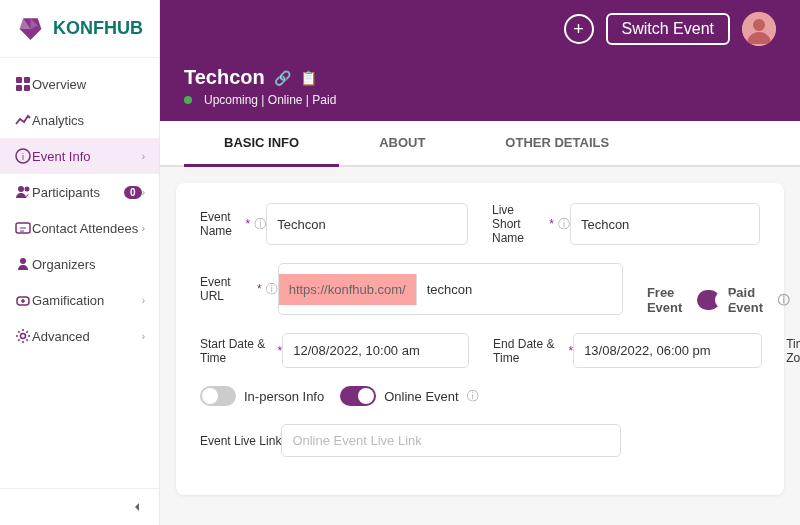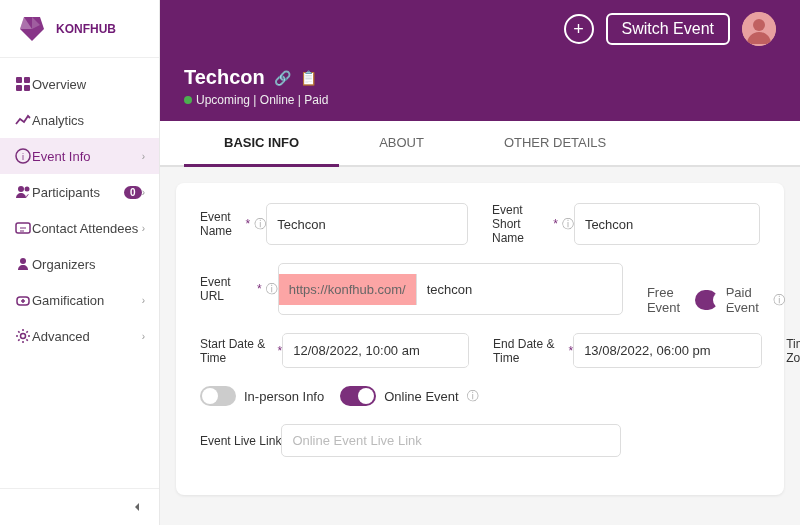--- a/index.html
+++ b/index.html
@@ -21,23 +21,23 @@
       display: flex;
       align-items: center;
       gap: 8px;
       height: 58px;
     }
     .logo-icon {
       width: 32px;
       height: 32px;
     }
     .logo-text {
-      font-size: 12px;
+      font-size: 18px;
       font-weight: 700;
-      color: #701a75;
+      color: #0f766e;
     }
     .sidebar-nav {
       flex: 1;
       padding: 8px 0;
       overflow-y: auto;
     }
     .nav-item {
       display: flex;
       align-items: center;
       padding: 9px 14px;
@@ -154,21 +154,21 @@
       display: flex;
       gap: 8px;
       color: #ddd;
       font-size: 14px;
     }
     .event-status {
       font-size: 12px;
       color: #eee;
       display: flex;
       align-items: center;
-      gap: 4px;
+      gap: 12px;
     }
     .status-dot {
       width: 8px;
       height: 8px;
       border-radius: 50%;
       background: #4caf50;
       display: inline-block;
     }
 
     
@@ -186,21 +186,21 @@
       border-bottom: 2px solid #e0e0e0;
       padding: 0 24px;
     }
     .tab {
       padding: 14px 40px;
       font-size: 13px;
       color: #666;
       cursor: pointer;
       border-bottom: 3px solid transparent;
       margin-bottom: -2px;
-      font-weight: 400;
+      font-weight: 700;
     }
     .tab.active {
       color: #222;
       border-bottom-color: #6b1f6b;
       font-weight: 600;
     }
 
     
     .form-container {
       background: #fff;
@@ -514,42 +514,42 @@
         <div class="form-group">
           <label class="form-label">
             <span>Event Name</span>
             <span class="label-required">*</span>
             <span class="info-icon">ⓘ</span>
           </label>
           <input class="form-input" type="text" value="Techcon" style="">
         </div>
         <div class="form-group">
           <label class="form-label">
-            <span>Event Short Name</span>
+            <span>Live Short Name</span>
             <span class="label-required">*</span>
             <span class="info-icon">ⓘ</span>
           </label>
           <input class="form-input" type="text" value="Techcon" style="">
         </div>
       </div>
 
       <div class="form-row">
         <div class="form-group" style="flex: 1.6;">
           <label class="form-label">
             <span>Event URL</span>
             <span class="label-required">*</span>
             <span class="info-icon">ⓘ</span>
           </label>
           <div class="url-input-wrapper">
             <span class="url-prefix">https://konfhub.com/</span>
             <input class="url-input-inner" type="text" value="techcon" style="">
             <span class="url-copy-icon" title="Copy URL">⧉</span>
           </div>
         </div>
-        <div class="form-group" style="flex: 1; justify-content: flex-end;">
+        <div class="form-group" style="flex: 1; justify-content: flex-end; font-weight: bold;">
           <div class="payment-toggle">
             <span class="payment-option">Free Event</span>
             <div class="toggle on">
               <div class="toggle-knob"></div>
             </div>
             <span class="payment-option">Paid Event</span>
             <span class="info-icon">ⓘ</span>
           </div>
         </div>
       </div>

